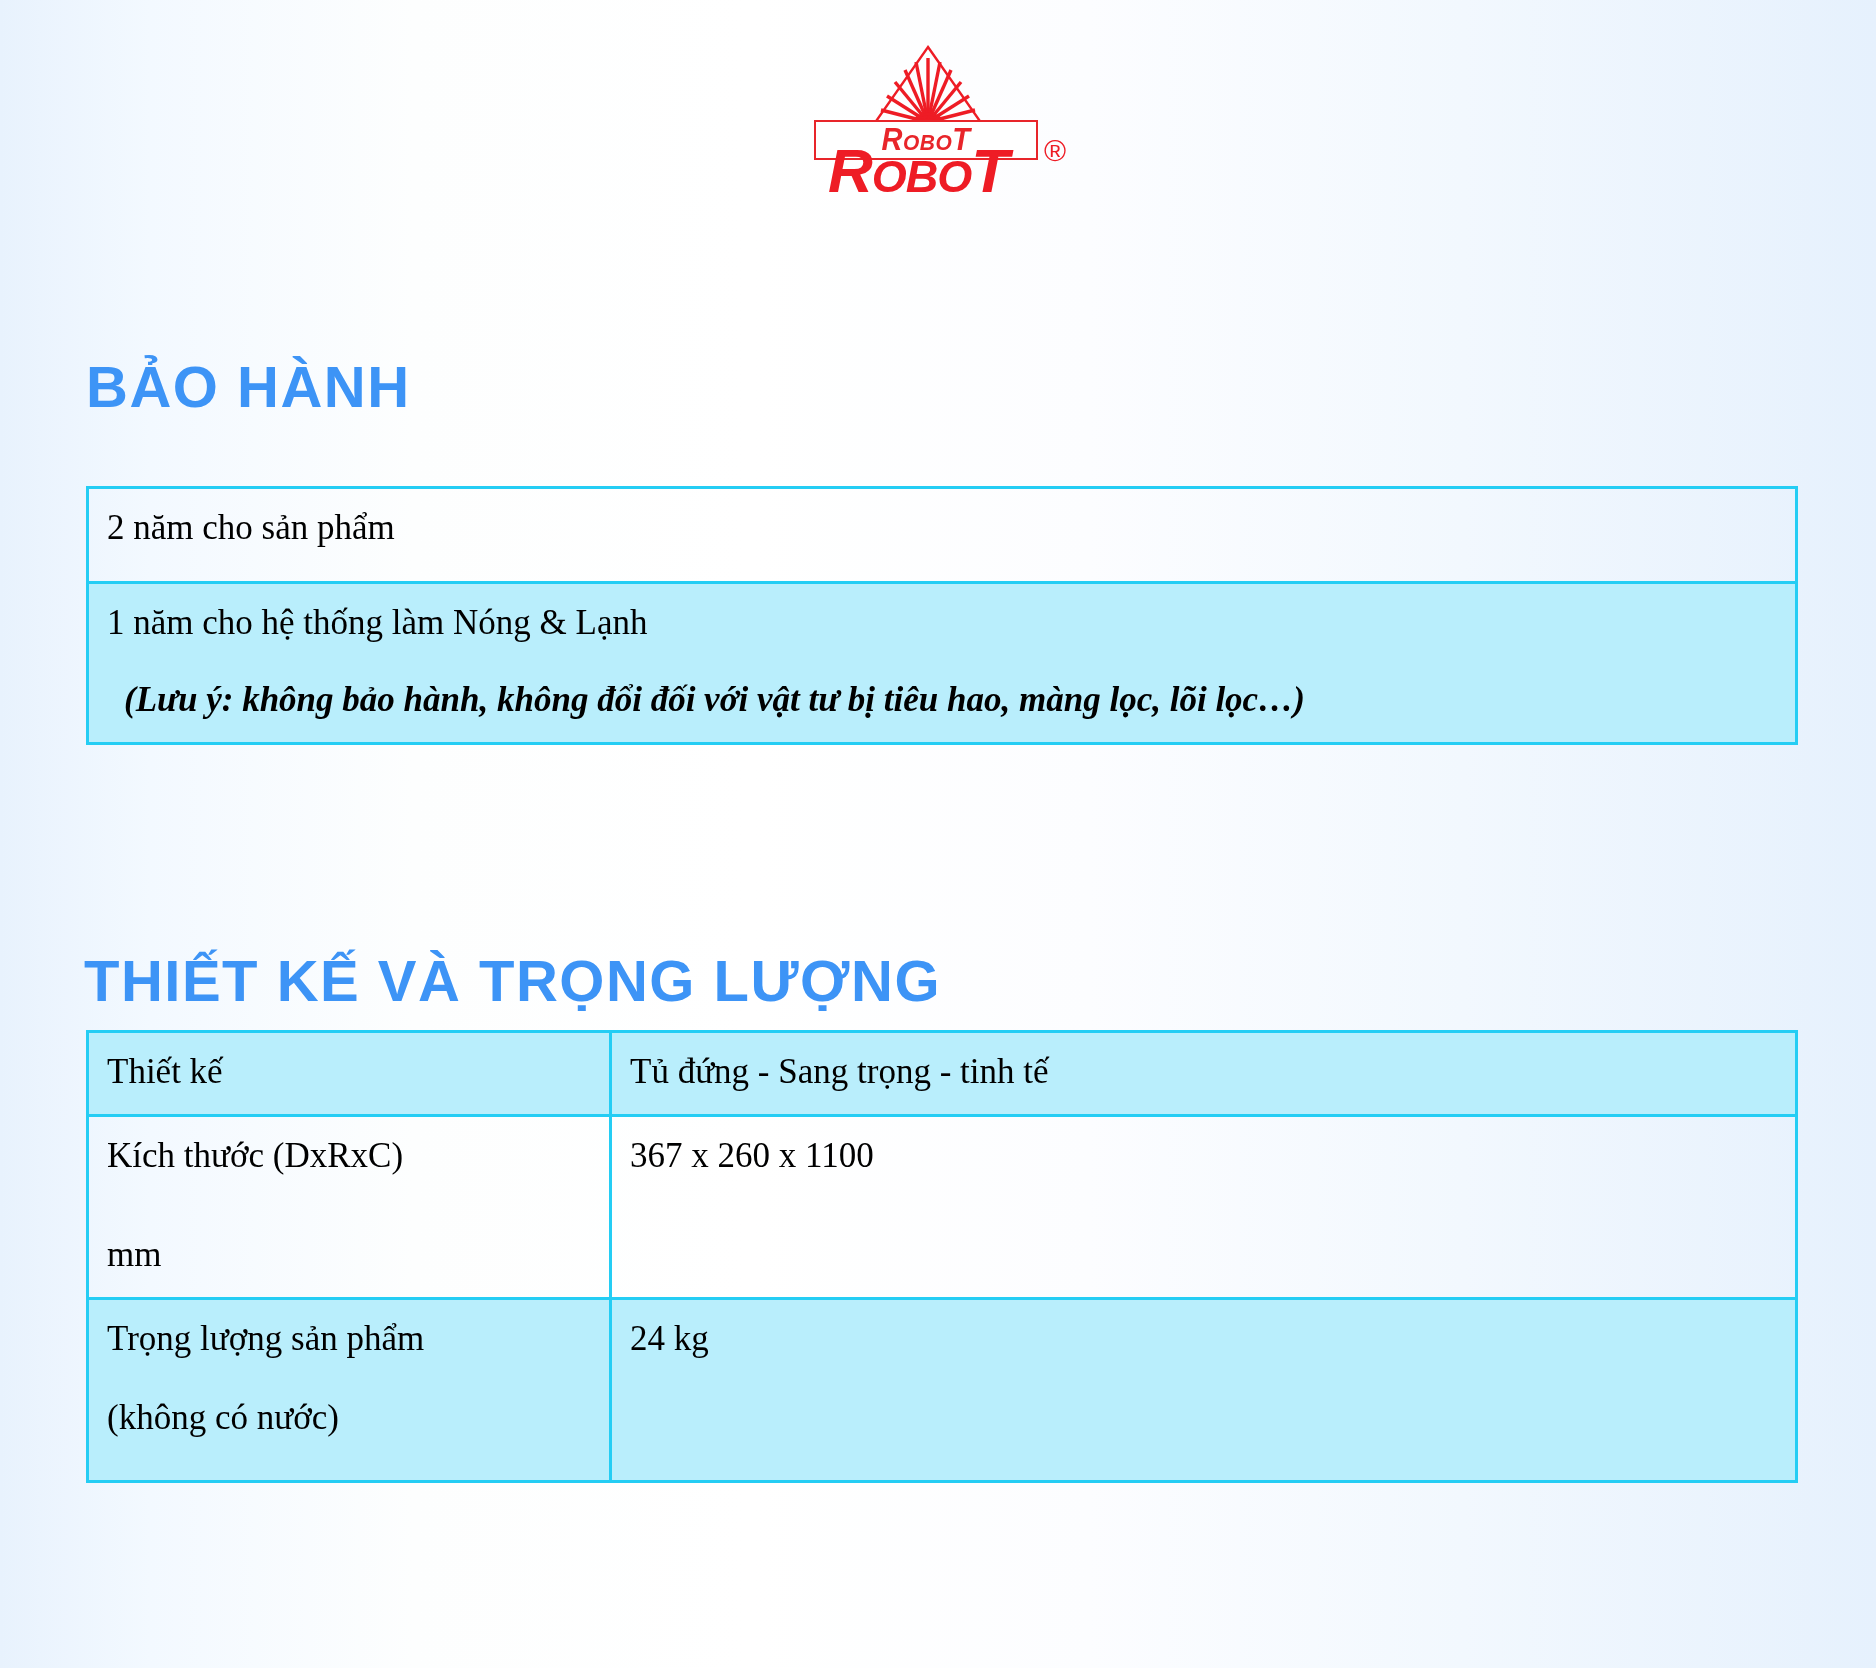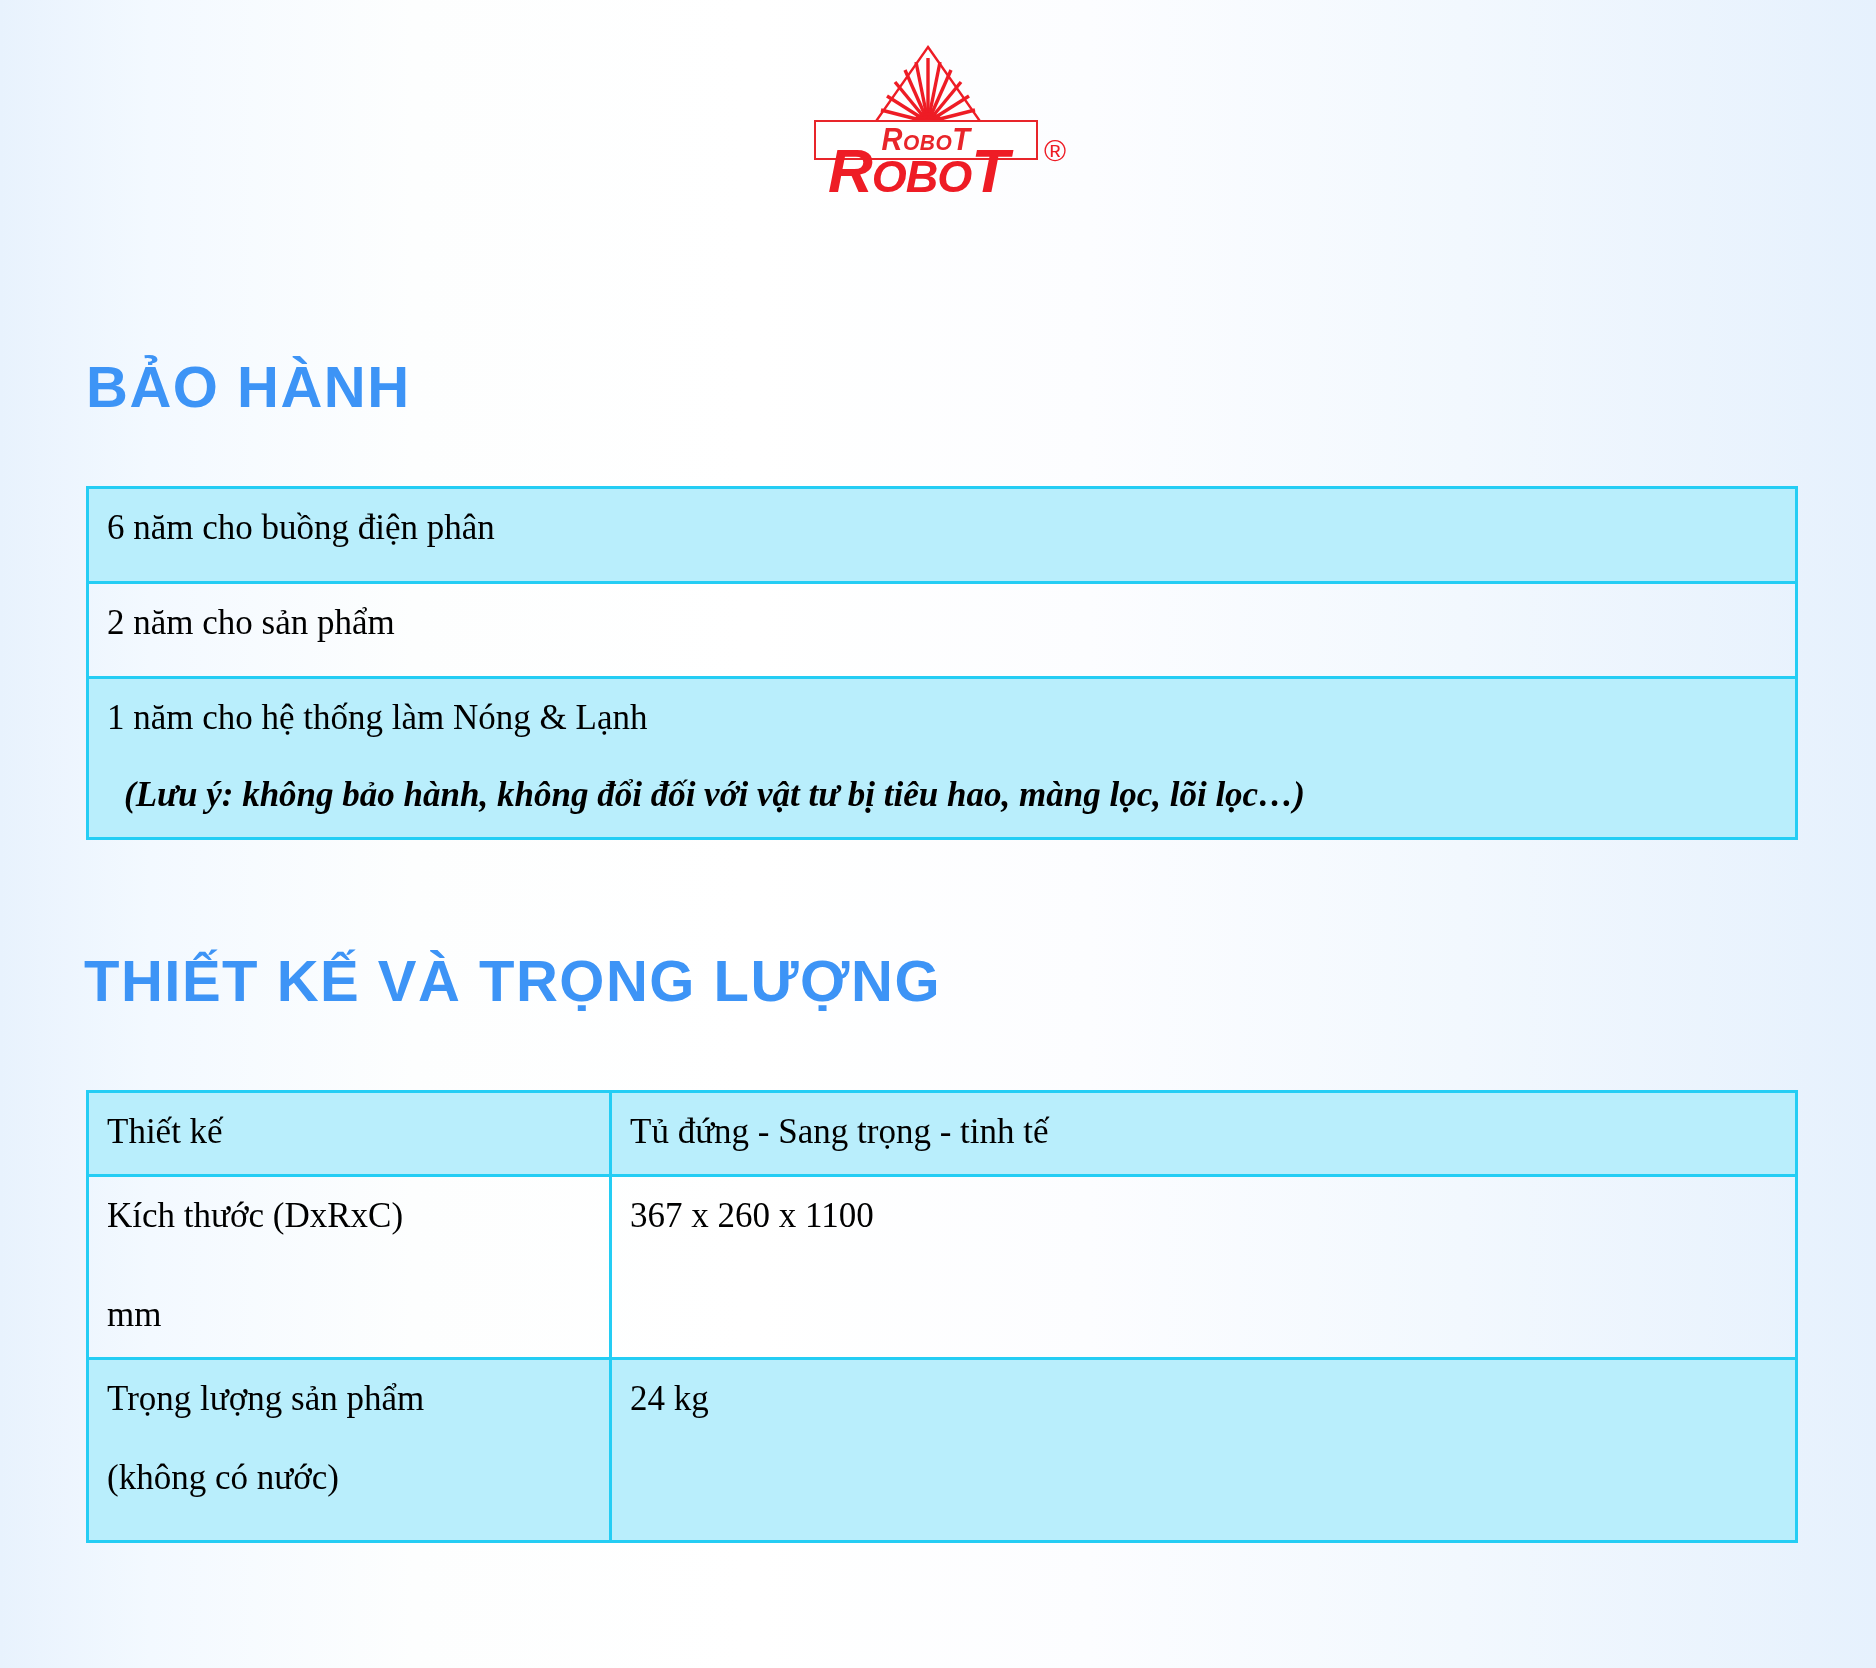--- a/index.html
+++ b/index.html
@@ -144,21 +144,21 @@
     display: block;
     margin-top: 26px;
     margin-left: 17px;
     font-weight: bold;
     font-style: italic;
     font-size: 35px;
   }
 
   #table-design {
     left: 86px;
-    top: 1090px;
+    top: 1030px;
     width: 1712px;
   }
   #table-design td:first-child { width: 484px; }
   #table-design .sub {
     display: block;
     margin-top: 28px;
     font-weight: normal;
   }
   #table-design .spacer {
     display: block;
@@ -203,25 +203,20 @@
 
       <div class="logo-main">R<span class="sm">OBO</span>T</div>
       <div class="logo-reg">®</div>
     </div>
   </div>
 
   <div class="section-title" id="title-warranty">BẢO HÀNH</div>
 
   <table class="data-table" id="table-warranty">
     <tbody>
-      <tr class="row-tint">
-        <td>
-          <span>6 năm cho buồng điện phân</span>
-        </td>
-      </tr>
       <tr class="row-plain">
         <td>
           <span>2 năm cho sản phẩm</span>
         </td>
       </tr>
       <tr class="row-tint">
         <td>
           <span>1 năm cho hệ thống làm Nóng &amp; Lạnh</span>
           <span class="note">(Lưu ý: không bảo hành, không đổi đối với vật tư bị tiêu hao, màng lọc, lõi lọc…)</span>
         </td>

